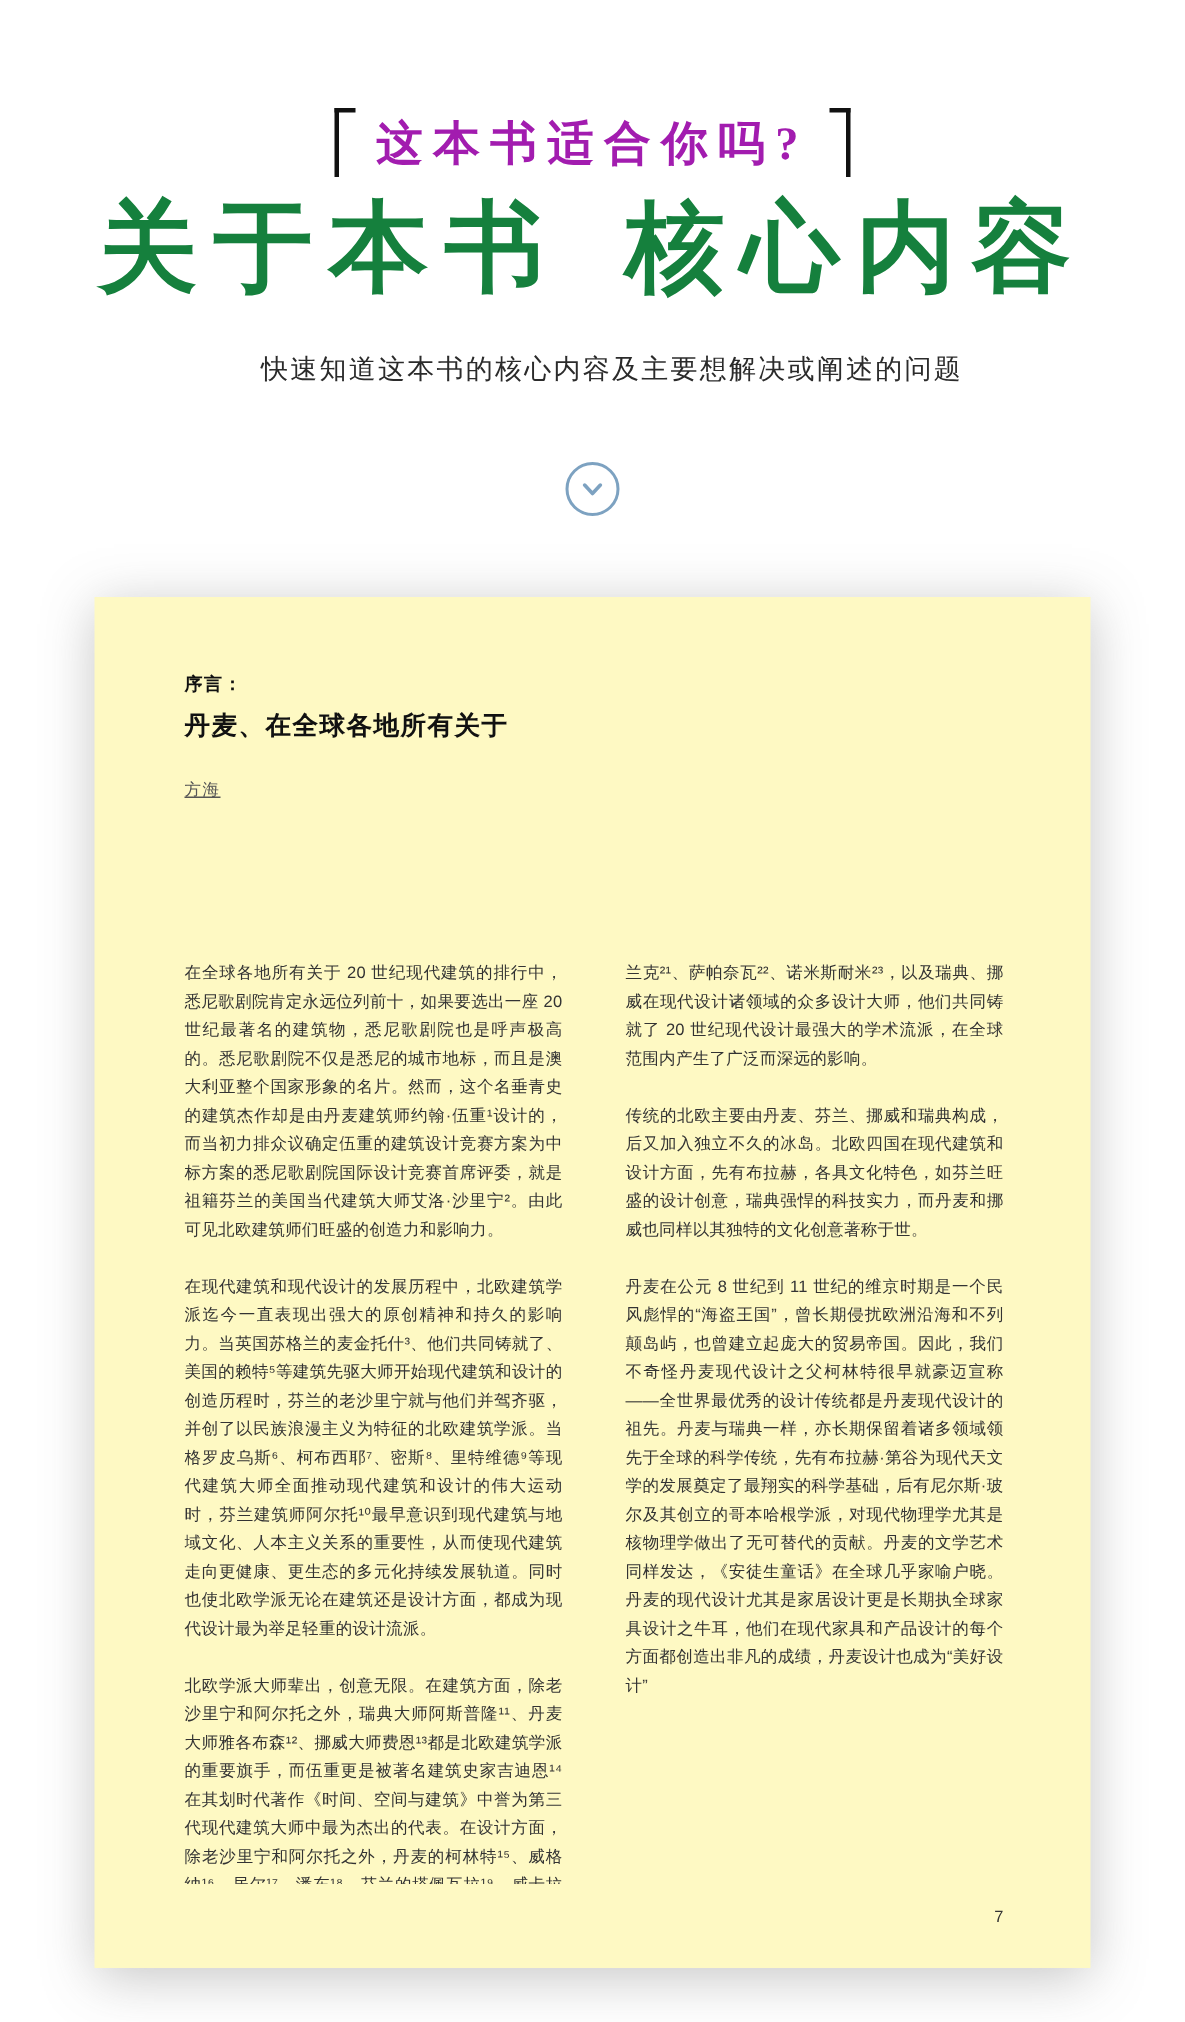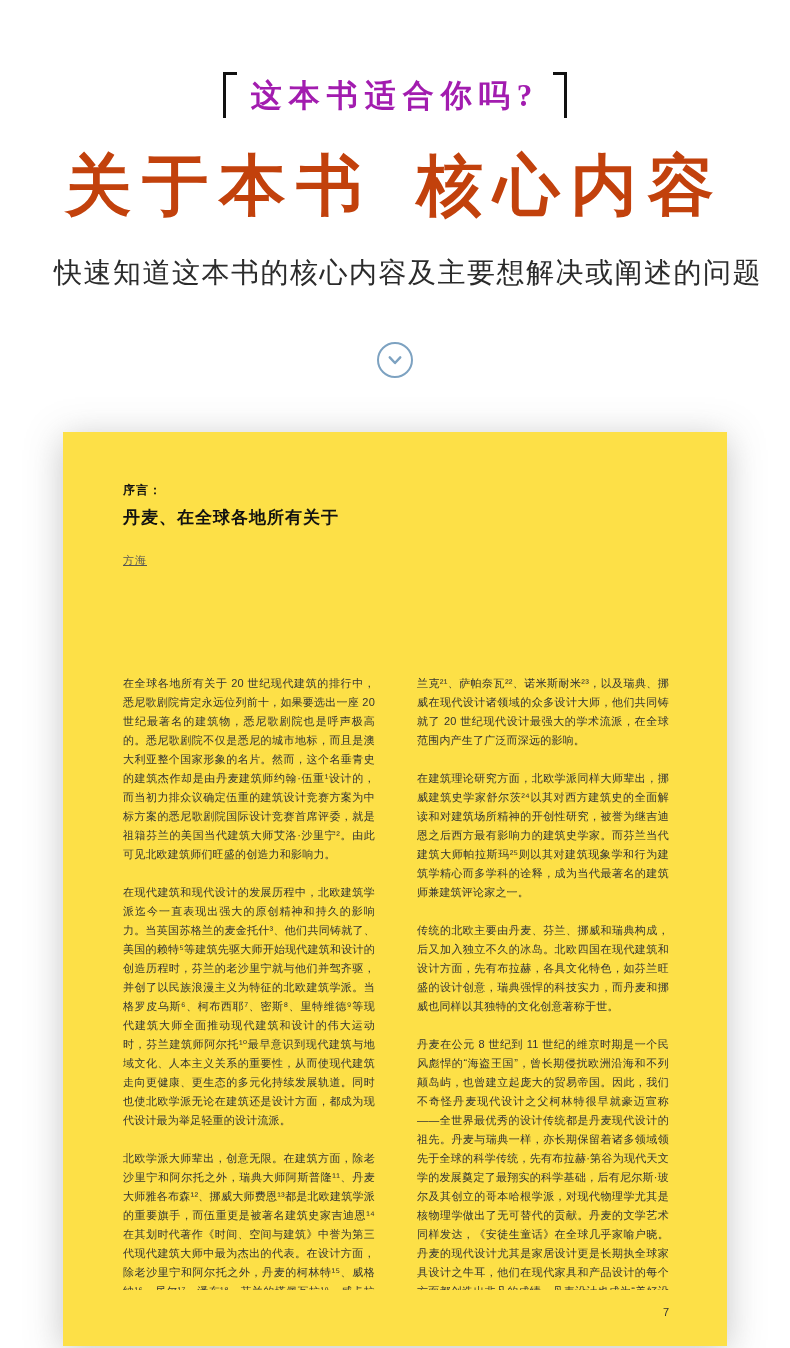--- a/index.html
+++ b/index.html
@@ -33,33 +33,33 @@
   .bracket-title .txt {
     font-family: "Liberation Serif", "DejaVu Serif", serif;
     font-size: 31px;
     font-weight: 700;
     letter-spacing: 7px;
     color: #a21caf;
     line-height: 52px;
   }
 
   .main-title {
-    margin-top: 26px;
+    margin-top: 6px;
     font-family: "Liberation Serif", "DejaVu Serif", serif;
     font-size: 66px;
     font-weight: 700;
     letter-spacing: 11px;
     word-spacing: 16px;
-    color: #c2410c;
+    color: #15803d;
     line-height: 1.15;
   }
 
   .subtitle {
     margin-top: 30px;
-    font-size: 28px;
+    font-size: 18px;
     letter-spacing: 1.5px;
     color: #2b2b2b;
     font-weight: 500;
     padding-left: 26px;
   }
 
   .arrow-wrap {
     margin-top: 50px;
     display: flex;
     justify-content: center;
@@ -73,21 +73,21 @@
     align-items: center;
     justify-content: center;
   }
 
   
   .book-page {
     position: relative;
     margin: 54px auto 16px;
     width: 664px;
     height: 914px;
-    background: #fde047;
+    background: #fef9c3;
     box-shadow: 0 6px 34px rgba(90, 90, 90, 0.35);
   }
   .page-head {
     position: absolute;
     top: 50px;
     left: 60px;
     right: 58px;
   }
   .preface-label {
     font-size: 12px;
@@ -173,21 +173,20 @@
   </div>
 
   <div class="text-columns">
     <div class="col">
       <p>在全球各地所有关于 20 世纪现代建筑的排行中，悉尼歌剧院肯定永远位列前十，如果要选出一座 20 世纪最著名的建筑物，悉尼歌剧院也是呼声极高的。悉尼歌剧院不仅是悉尼的城市地标，而且是澳大利亚整个国家形象的名片。然而，这个名垂青史的建筑杰作却是由丹麦建筑师约翰·伍重¹设计的，而当初力排众议确定伍重的建筑设计竞赛方案为中标方案的悉尼歌剧院国际设计竞赛首席评委，就是祖籍芬兰的美国当代建筑大师艾洛·沙里宁²。由此可见北欧建筑师们旺盛的创造力和影响力。</p>
       <p>在现代建筑和现代设计的发展历程中，北欧建筑学派迄今一直表现出强大的原创精神和持久的影响力。当英国苏格兰的麦金托什³、他们共同铸就了、美国的赖特⁵等建筑先驱大师开始现代建筑和设计的创造历程时，芬兰的老沙里宁就与他们并驾齐驱，并创了以民族浪漫主义为特征的北欧建筑学派。当格罗皮乌斯⁶、柯布西耶⁷、密斯⁸、里特维德⁹等现代建筑大师全面推动现代建筑和设计的伟大运动时，芬兰建筑师阿尔托¹⁰最早意识到现代建筑与地域文化、人本主义关系的重要性，从而使现代建筑走向更健康、更生态的多元化持续发展轨道。同时也使北欧学派无论在建筑还是设计方面，都成为现代设计最为举足轻重的设计流派。</p>
       <p>北欧学派大师辈出，创意无限。在建筑方面，除老沙里宁和阿尔托之外，瑞典大师阿斯普隆¹¹、丹麦大师雅各布森¹²、挪威大师费恩¹³都是北欧建筑学派的重要旗手，而伍重更是被著名建筑史家吉迪恩¹⁴在其划时代著作《时间、空间与建筑》中誉为第三代现代建筑大师中最为杰出的代表。在设计方面，除老沙里宁和阿尔托之外，丹麦的柯林特¹⁵、威格纳¹⁶、居尔¹⁷、潘东¹⁸，芬兰的塔佩瓦拉¹⁹、威卡拉²⁰、凯·弗</p>
     </div>
     <div class="col">
       <p>兰克²¹、萨帕奈瓦²²、诺米斯耐米²³，以及瑞典、挪威在现代设计诸领域的众多设计大师，他们共同铸就了 20 世纪现代设计最强大的学术流派，在全球范围内产生了广泛而深远的影响。</p>
-      <p>在建筑理论研究方面，北欧学派同样大师辈出，挪威建筑史学家舒尔茨²⁴以其对西方建筑史的全面解读和对建筑场所精神的开创性研究，被誉为继吉迪恩之后西方最有影响力的建筑史学家。而芬兰当代建筑大师帕拉斯玛²⁵则以其对建筑现象学和行为建筑学精心而多学科的诠释，成为当代最著名的建筑师兼建筑评论家之一。</p>
       <p>传统的北欧主要由丹麦、芬兰、挪威和瑞典构成，后又加入独立不久的冰岛。北欧四国在现代建筑和设计方面，先有布拉赫，各具文化特色，如芬兰旺盛的设计创意，瑞典强悍的科技实力，而丹麦和挪威也同样以其独特的文化创意著称于世。</p>
       <p>丹麦在公元 8 世纪到 11 世纪的维京时期是一个民风彪悍的“海盗王国”，曾长期侵扰欧洲沿海和不列颠岛屿，也曾建立起庞大的贸易帝国。因此，我们不奇怪丹麦现代设计之父柯林特很早就豪迈宣称——全世界最优秀的设计传统都是丹麦现代设计的祖先。丹麦与瑞典一样，亦长期保留着诸多领域领先于全球的科学传统，先有布拉赫·第谷为现代天文学的发展奠定了最翔实的科学基础，后有尼尔斯·玻尔及其创立的哥本哈根学派，对现代物理学尤其是核物理学做出了无可替代的贡献。丹麦的文学艺术同样发达，《安徒生童话》在全球几乎家喻户晓。丹麦的现代设计尤其是家居设计更是长期执全球家具设计之牛耳，他们在现代家具和产品设计的每个方面都创造出非凡的成绩，丹麦设计也成为“美好设计”</p>
     </div>
   </div>
 
   <div class="page-number">7</div>
 
 </div>
 
 </body></html>

